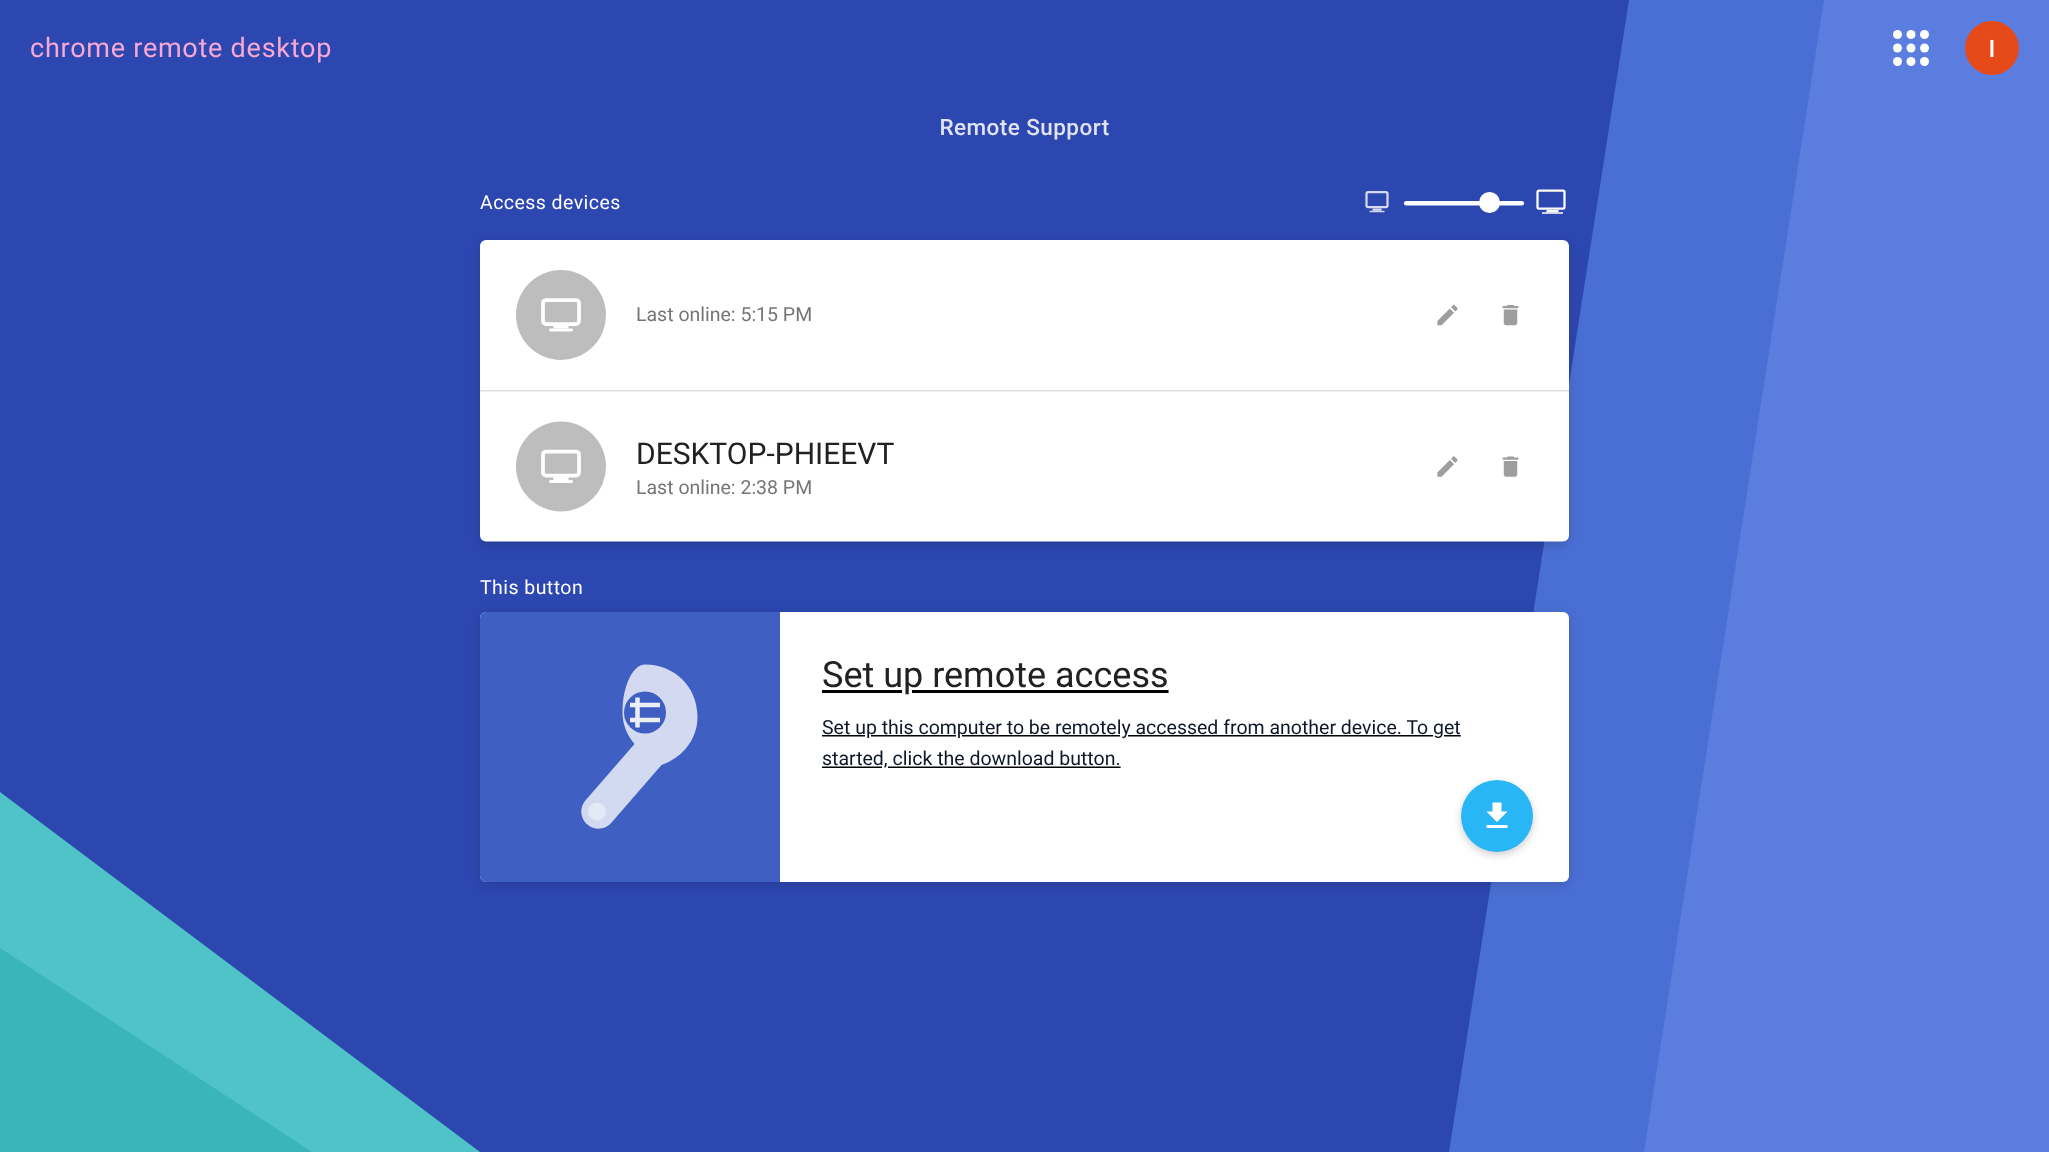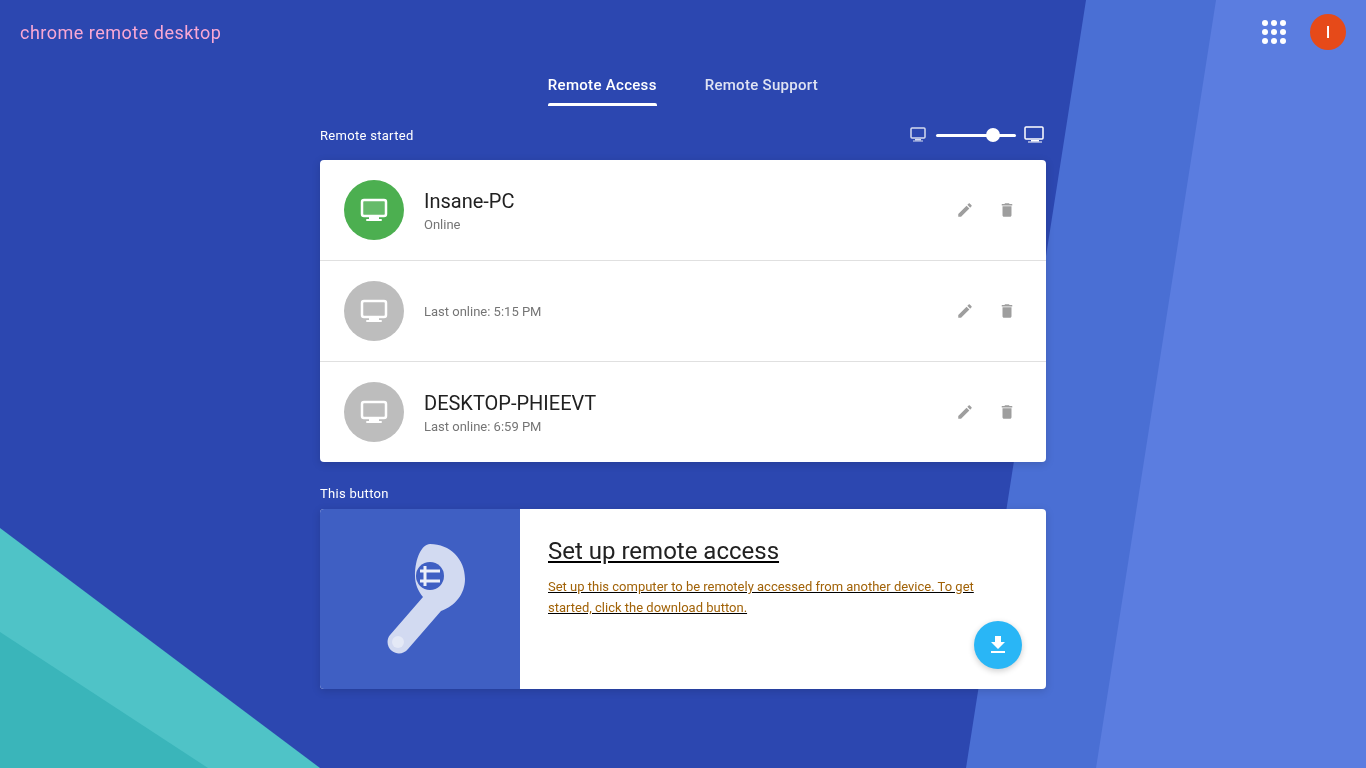--- a/index.html
+++ b/index.html
@@ -277,21 +277,21 @@
       text-decoration: underline;
     }
     .setup-title {
       font-size: 24px;
       color: #212121;
       font-weight: 400;
       margin-bottom: 12px;
     }
     .setup-desc {
       font-size: 13px;
-      color: #a16207;
+      color: #0f172a;
       line-height: 1.6;
       max-width: 460px;
     }
     .download-btn {
       position: absolute;
       bottom: 20px;
       right: 24px;
       width: 48px;
       height: 48px;
       border-radius: 50%;
@@ -328,123 +328,96 @@
       <span></span>
       <span></span>
       <span></span>
       <span></span>
     </div>
     <div class="avatar">I</div>
   </div>
 </div>
 
 <div class="nav-tabs">
-  <div class="nav-tab active">Remote Access</div>
   <div class="nav-tab">Remote Support</div>
 </div>
 
 <div class="main">
 
   <div style="display:flex; justify-content:space-between; align-items:center; margin-bottom:8px;">
-    <div class="section-label">Remote started</div>
+    <div class="section-label">Access devices</div>
     <div class="size-control-row">
       <svg width="18" height="16" viewBox="0 0 18 16" fill="white" opacity="0.8">
         <rect x="1" y="1" width="14" height="10" rx="1" fill="none" stroke="white" stroke-width="1.5"></rect>
         <rect x="5" y="12" width="6" height="1.5" fill="white"></rect>
         <rect x="3" y="13.5" width="10" height="1" fill="white"></rect>
       </svg>
       <input type="range" class="size-slider" min="0" max="100" value="75" style="">
       <svg width="22" height="18" viewBox="0 0 22 18" fill="white">
         <rect x="1" y="1" width="18" height="12" rx="1" fill="none" stroke="white" stroke-width="1.5"></rect>
         <rect x="7" y="14" width="8" height="1.5" fill="white"></rect>
         <rect x="4" y="15.5" width="14" height="1" fill="white"></rect>
       </svg>
     </div>
   </div>
 
   <div class="device-list-card">
 
+
     <div class="device-item">
-      <div class="device-avatar online">
+      <div class="device-avatar offline">
         <svg viewBox="0 0 32 32" fill="white" xmlns="http://www.w3.org/2000/svg">
           <rect x="4" y="6" width="24" height="16" rx="2" fill="none" stroke="white" stroke-width="2.5"></rect>
           <rect x="11" y="23" width="10" height="2" fill="white"></rect>
           <rect x="8" y="25" width="16" height="2" rx="1" fill="white"></rect>
-          <rect x="4" y="6" width="24" height="16" rx="2" fill="white" opacity="0.15"></rect>
         </svg>
       </div>
       <div class="device-info">
-        <div class="device-name">Insane-PC</div>
-        <div class="device-status">Online</div>
+        <div class="device-status">Last online: 5:15 PM</div>
       </div>
       <div class="device-actions">
         <div class="device-action-btn">
           <svg width="18" height="18" viewBox="0 0 24 24" fill="currentColor">
             <path d="M3 17.25V21h3.75L17.81 9.94l-3.75-3.75L3 17.25zM20.71 7.04c.39-.39.39-1.02 0-1.41l-2.34-2.34c-.39-.39-1.02-.39-1.41 0l-1.83 1.83 3.75 3.75 1.83-1.83z"></path>
           </svg>
         </div>
         <div class="device-action-btn">
           <svg width="18" height="18" viewBox="0 0 24 24" fill="currentColor">
             <path d="M6 19c0 1.1.9 2 2 2h8c1.1 0 2-.9 2-2V7H6v12zM19 4h-3.5l-1-1h-5l-1 1H5v2h14V4z"></path>
           </svg>
         </div>
       </div>
     </div>
 
-    <div class="device-item">
+    <div class="device-item" style="border-bottom:none;">
       <div class="device-avatar offline">
         <svg viewBox="0 0 32 32" fill="white" xmlns="http://www.w3.org/2000/svg">
           <rect x="4" y="6" width="24" height="16" rx="2" fill="none" stroke="white" stroke-width="2.5"></rect>
           <rect x="11" y="23" width="10" height="2" fill="white"></rect>
           <rect x="8" y="25" width="16" height="2" rx="1" fill="white"></rect>
         </svg>
       </div>
       <div class="device-info">
-        <div class="device-status">Last online: 5:15 PM</div>
+        <div class="device-name">DESKTOP-PHIEEVT</div>
+        <div class="device-status">Last online: 2:38 PM</div>
       </div>
       <div class="device-actions">
         <div class="device-action-btn">
           <svg width="18" height="18" viewBox="0 0 24 24" fill="currentColor">
             <path d="M3 17.25V21h3.75L17.81 9.94l-3.75-3.75L3 17.25zM20.71 7.04c.39-.39.39-1.02 0-1.41l-2.34-2.34c-.39-.39-1.02-.39-1.41 0l-1.83 1.83 3.75 3.75 1.83-1.83z"></path>
           </svg>
         </div>
         <div class="device-action-btn">
           <svg width="18" height="18" viewBox="0 0 24 24" fill="currentColor">
             <path d="M6 19c0 1.1.9 2 2 2h8c1.1 0 2-.9 2-2V7H6v12zM19 4h-3.5l-1-1h-5l-1 1H5v2h14V4z"></path>
           </svg>
         </div>
       </div>
     </div>
 
-    <div class="device-item" style="border-bottom:none;">
-      <div class="device-avatar offline">
-        <svg viewBox="0 0 32 32" fill="white" xmlns="http://www.w3.org/2000/svg">
-          <rect x="4" y="6" width="24" height="16" rx="2" fill="none" stroke="white" stroke-width="2.5"></rect>
-          <rect x="11" y="23" width="10" height="2" fill="white"></rect>
-          <rect x="8" y="25" width="16" height="2" rx="1" fill="white"></rect>
-        </svg>
-      </div>
-      <div class="device-info">
-        <div class="device-name">DESKTOP-PHIEEVT</div>
-        <div class="device-status">Last online: 6:59 PM</div>
-      </div>
-      <div class="device-actions">
-        <div class="device-action-btn">
-          <svg width="18" height="18" viewBox="0 0 24 24" fill="currentColor">
-            <path d="M3 17.25V21h3.75L17.81 9.94l-3.75-3.75L3 17.25zM20.71 7.04c.39-.39.39-1.02 0-1.41l-2.34-2.34c-.39-.39-1.02-.39-1.41 0l-1.83 1.83 3.75 3.75 1.83-1.83z"></path>
-          </svg>
-        </div>
-        <div class="device-action-btn">
-          <svg width="18" height="18" viewBox="0 0 24 24" fill="currentColor">
-            <path d="M6 19c0 1.1.9 2 2 2h8c1.1 0 2-.9 2-2V7H6v12zM19 4h-3.5l-1-1h-5l-1 1H5v2h14V4z"></path>
-          </svg>
-        </div>
-      </div>
-    </div>
-
   </div>
 
   <div class="this-device-section">
     <div class="section-label">This button</div>
     <div class="this-device-card">
       <div class="this-device-image">
 
         <svg width="100" height="130" viewBox="0 0 100 130" fill="white" opacity="0.9">
           <path d="M60 10 C80 10, 95 25, 95 45 C95 60, 85 72, 71 77 L71 77 L38 115 C34 120, 27 121, 22 117 C17 113, 16 106, 20 101 L53 63 C48 57, 45 50, 45 42 C45 24, 52 10, 60 10 Z" fill="white" opacity="0.85"></path>
           <circle cx="60" cy="42" r="14" fill="#3f5fc3"></circle>

